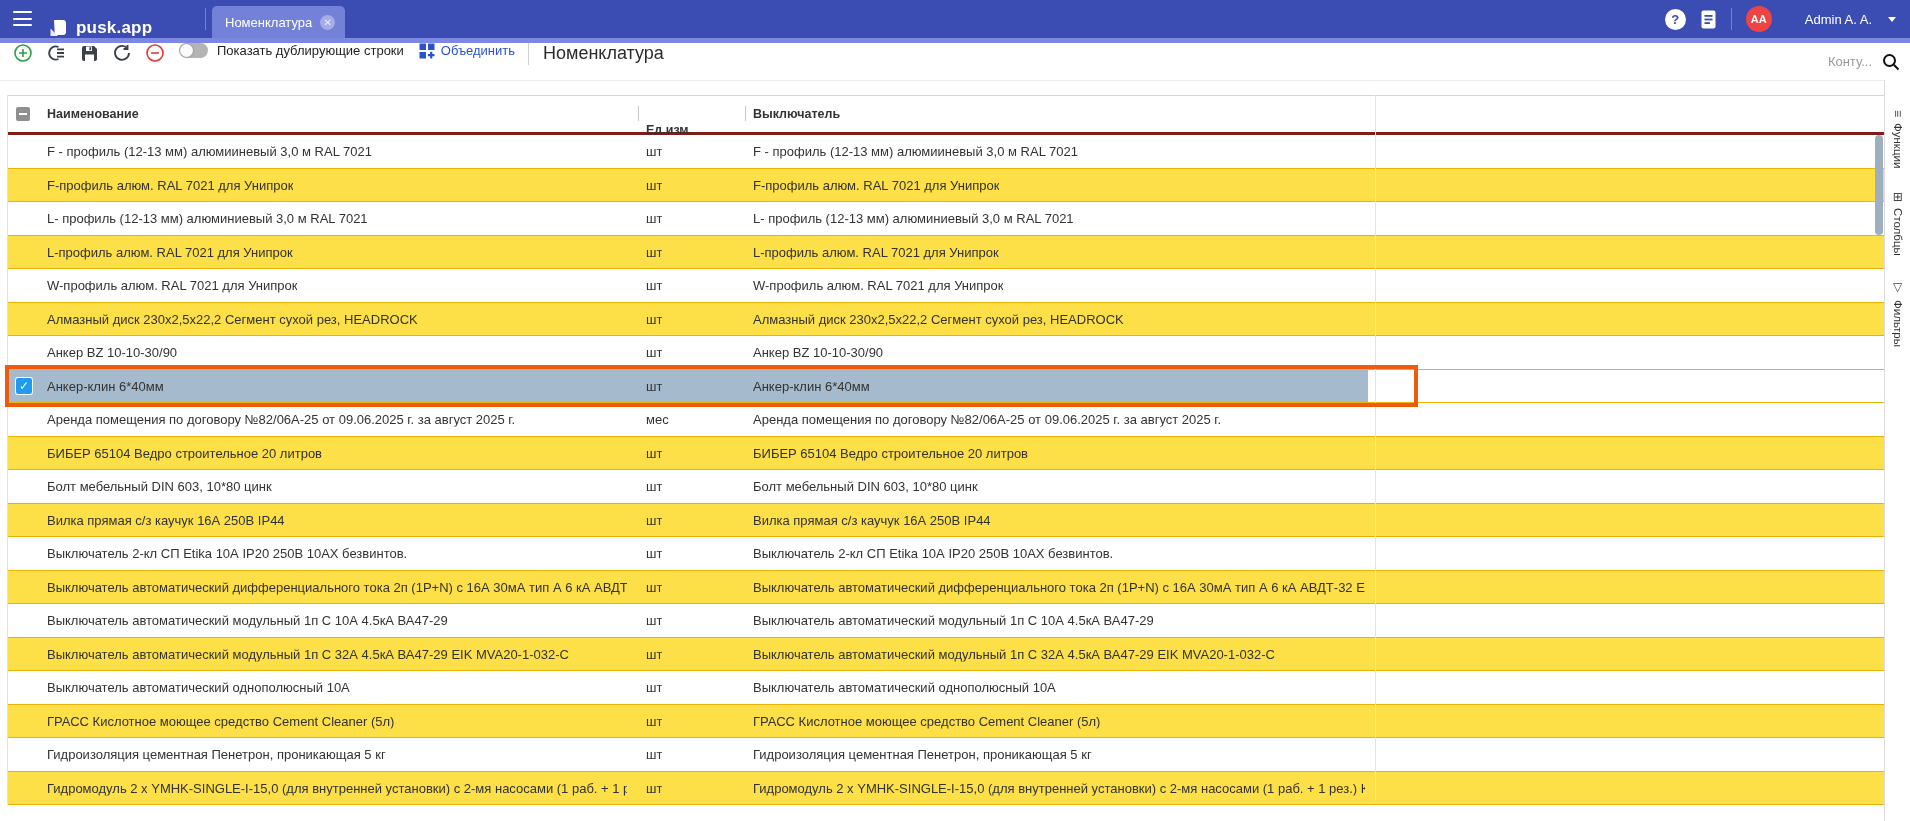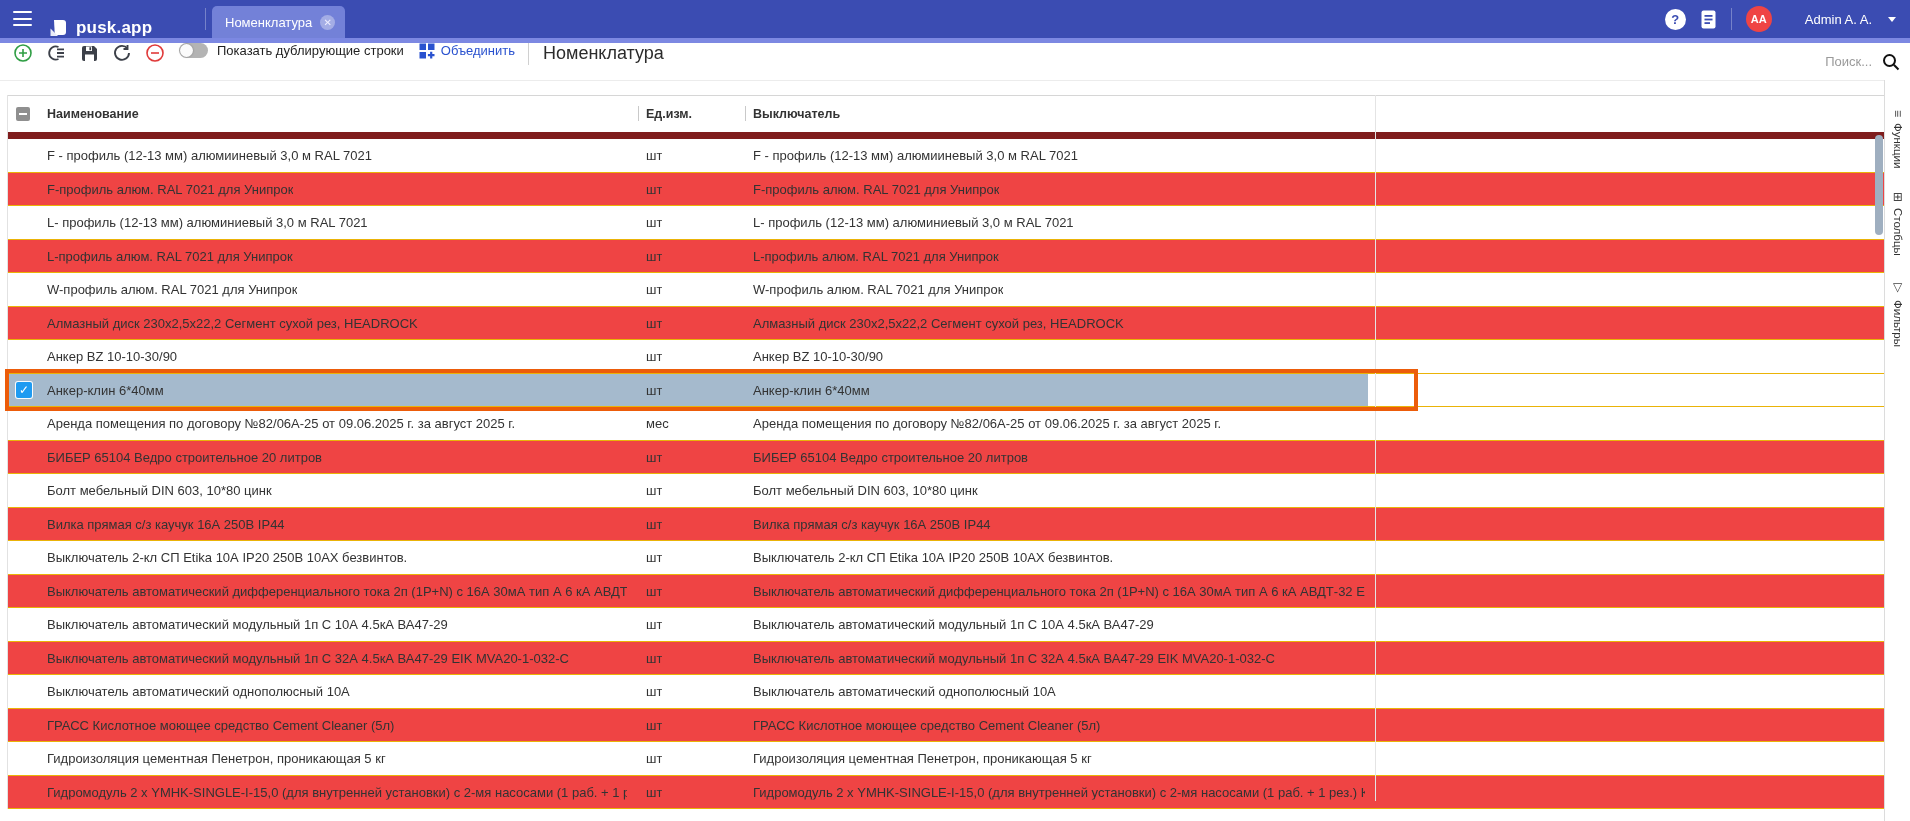--- a/index.html
+++ b/index.html
@@ -32,32 +32,32 @@
   .toggle-label{margin-left:9px;font-size:13px;color:#1f1f1f;white-space:nowrap;}
   .merge-icon{margin-left:15px;cursor:pointer;}
   .merge-link{margin-left:6px;font-size:13px;color:#2a52cf;cursor:pointer;white-space:nowrap;}
   .tb-divider{margin-left:13px;width:1px;height:22px;background:#d0d0d0;}
   .page-title{margin-left:14px;font-size:18px;color:#2b2b2b;white-space:nowrap;}
   .search-box{position:absolute;right:10px;top:0;height:37px;display:flex;align-items:center;gap:10px;cursor:pointer;}
   .search-text{font-size:13px;color:#9a9a9a;}
 
   
   .table{position:absolute;left:7px;top:95px;width:1877px;border-left:1px solid #e2e2e2;}
-  .thead{position:relative;height:36px;border-top:1px solid #d6d6d6;border-bottom:7px solid #7f1d1d;font-size:12.5px;font-weight:bold;color:#333;background:#fff;}
+  .thead{position:relative;height:36px;border-top:1px solid #d6d6d6;border-bottom:3px solid #7f1d1d;font-size:12.5px;font-weight:bold;color:#333;background:#fff;}
   .th-cb{position:absolute;left:8px;top:11px;width:14px;height:14px;background:#8f8f8f;border-radius:2px;cursor:pointer;}
   .th-cb::after{content:"";position:absolute;left:3px;top:6px;width:8px;height:2px;background:#fff;}
   .th-name{position:absolute;left:39px;top:11px;}
-  .th-unit{position:absolute;left:638px;top:11px;}
+  .th-unit{position:absolute;left:638px;top:27px;}
   .th-note{position:absolute;left:745px;top:11px;}
   .th-tick-unit,.th-tick-note{position:absolute;top:10px;width:1px;height:15px;background:#c9c9c9;}
   .th-tick-unit{left:630px;} .th-tick-note{left:737px;}
   .colline{position:absolute;left:1367px;top:0;width:1px;height:706px;background:#e4e4e4;z-index:1;}
 
   .row{position:relative;height:33.5px;border-bottom:1px solid #eab308;font-size:13px;color:#333;background:#fff;box-sizing:border-box;}
-  .row.alt{background:#ef4444;}
+  .row.alt{background:#fde047;}
   .row .c{position:absolute;top:50%;transform:translateY(-50%);white-space:nowrap;overflow:hidden;text-overflow:clip;}
   .c-name{left:39px;max-width:580px;}
   .c-unit{left:638px;}
   .c-note{left:745px;max-width:612px;}
   .row-cb{display:none;}
   .row.selected{background:linear-gradient(to right,#a5bacd 0,#a5bacd 1360px,rgba(0,0,0,0) 1360px);}
   .row.selected .row-cb{display:block;position:absolute;left:8px;top:8px;width:16px;height:16px;background:#1f9bf1;border-radius:2px;box-shadow:0 0 0 1px rgba(255,255,255,.95);color:#fff;font-size:12px;line-height:16px;text-align:center;cursor:pointer;}
   .row.selected::after{content:"";position:absolute;left:-3px;top:-5px;width:1413px;height:calc(100% + 10px);border:4px solid #ec5c0a;box-sizing:border-box;pointer-events:none;z-index:3;}
 
   
@@ -155,21 +155,21 @@
         <rect x="0.5" y="0.5" width="6.5" height="6.5" fill="#2a52cf"></rect>
         <rect x="9" y="0.5" width="6.5" height="6.5" fill="#2a52cf"></rect>
         <rect x="0.5" y="9" width="6.5" height="6.5" fill="#2a52cf"></rect>
         <path d="M12.2 8.8 v6.6 M8.9 12.1 h6.6" stroke="#2a52cf" stroke-width="2.2"></path>
       </svg>
     </div>
     <div class="merge-link">Объединить</div>
     <div class="tb-divider"></div>
     <div class="page-title">Номенклатура</div>
     <div class="search-box">
-      <span class="search-text">Поиск...</span>
+      <span class="search-text">Конту...</span>
       <span>
         <svg width="18" height="18" viewBox="0 0 18 18" fill="none" stroke="#111" stroke-width="2">
           <circle cx="7.5" cy="7.5" r="5.5"></circle>
             <path d="M11.8 11.8 L16.5 16.5"></path>
         </svg>
       </span>
     </div>
   </div>
 
   <div class="table">

